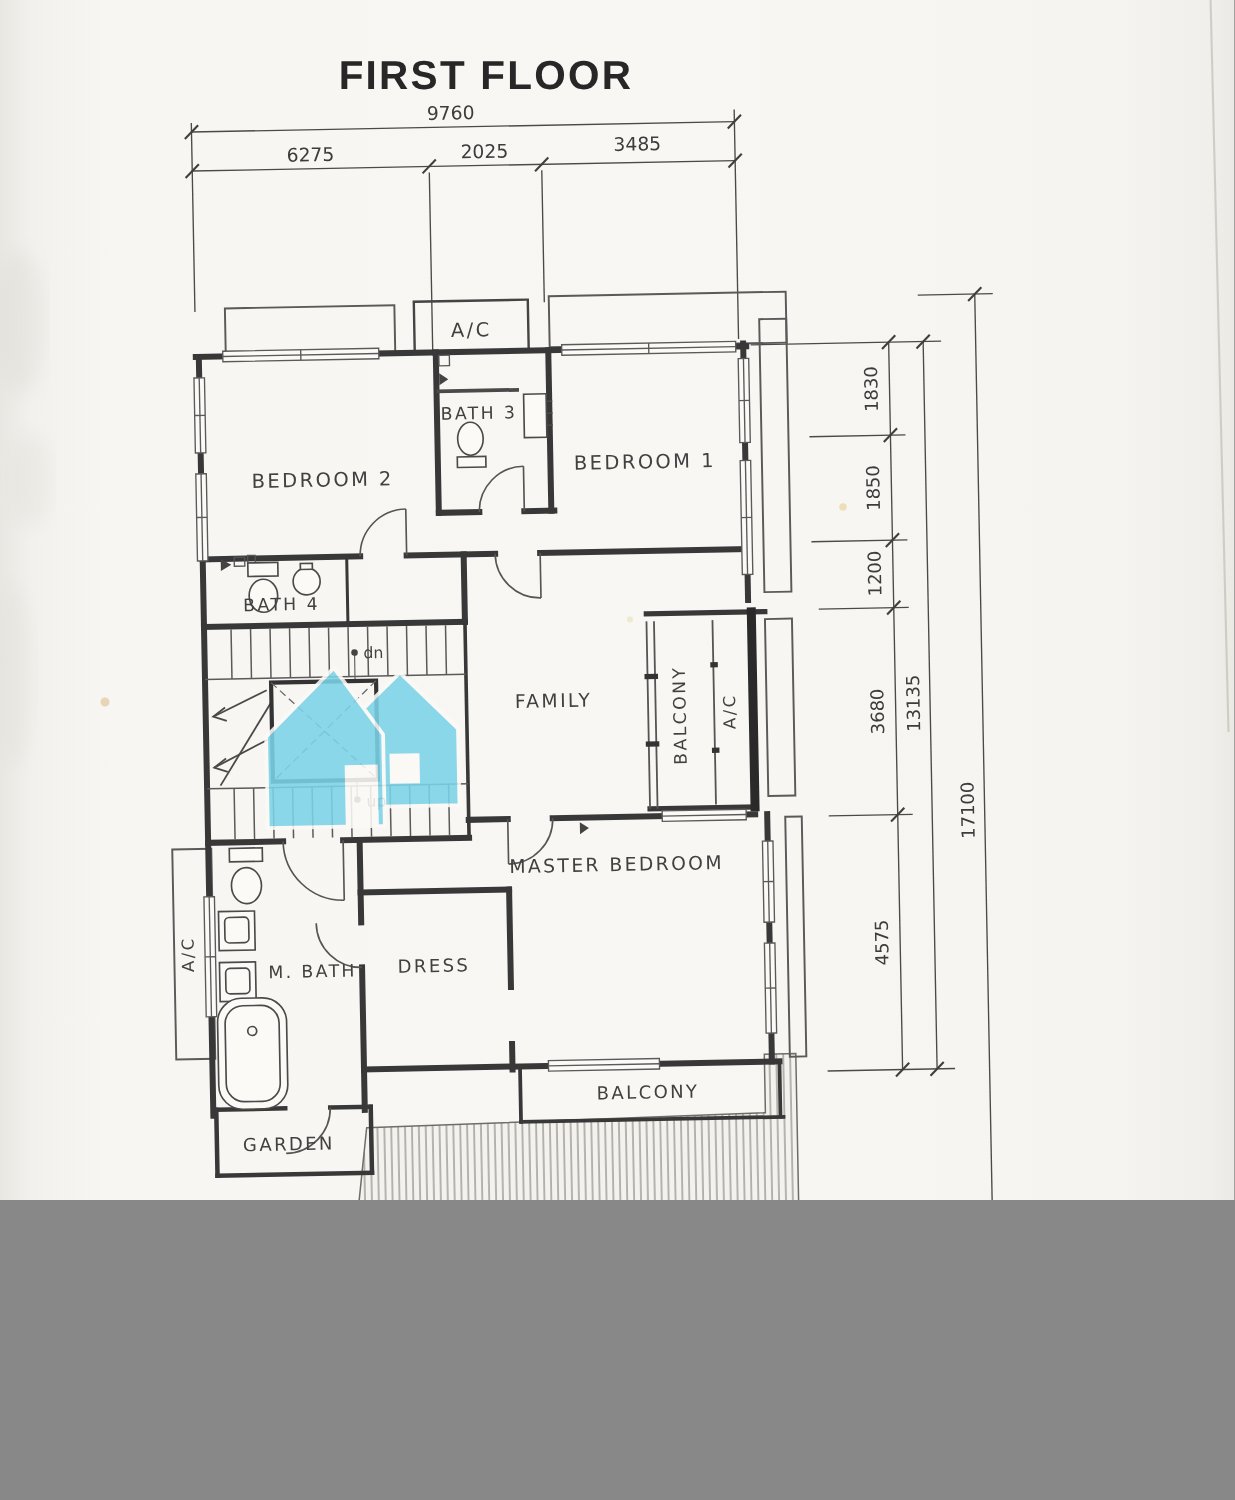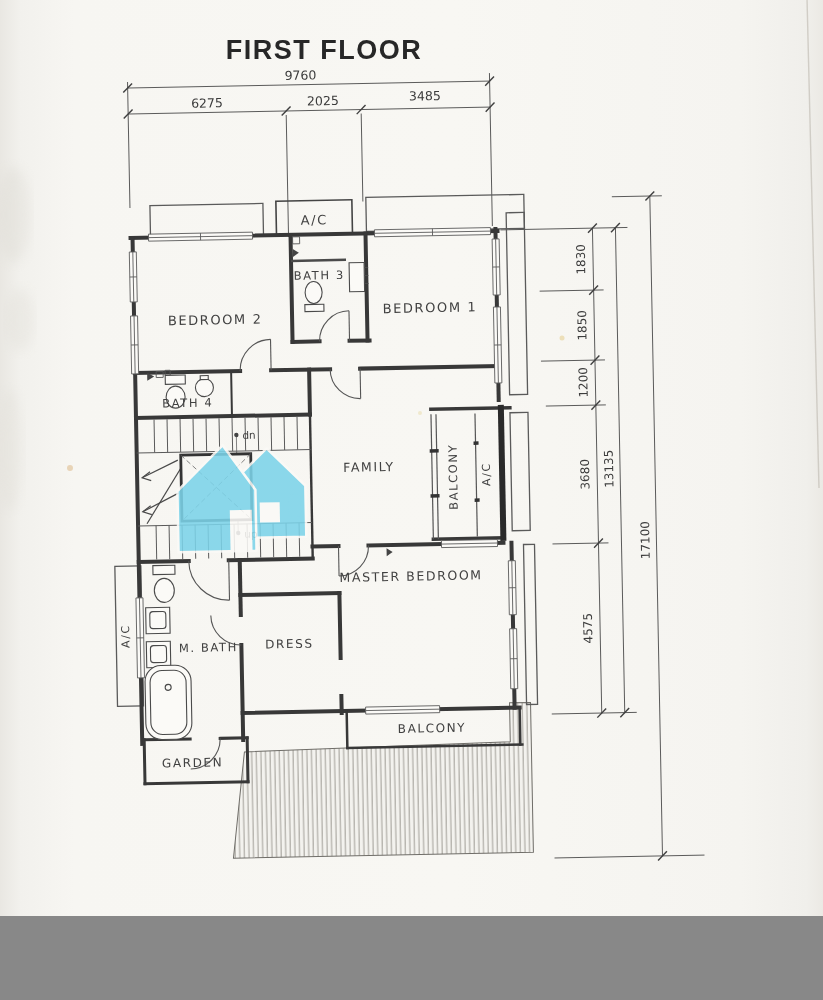--- a/index.html
+++ b/index.html
@@ -1,18 +1,18 @@
 <!DOCTYPE html>
 <html><head>
 <meta charset="utf-8">
 <style>
   html,body{margin:0;padding:0;background:#888;}
   .page{
     position:relative;
-    width:823px;height:916px;
+    width:823px;height:800px;
     margin:0 auto;
     overflow:hidden;
     background:linear-gradient(90deg,#e9e7e2 0%,#f2f1ed 2.5%,#f7f6f2 9%,#f8f7f3 55%,#f5f4f0 90%,#f0efeb 98%,#ebe9e4 100%);
     font-family:"DejaVu Sans",sans-serif;
     text-align:center;
   }
   svg text{font-family:"DejaVu Sans",sans-serif;fill:#3f3f3f;}
   .title-text{font-family:"Liberation Sans",sans-serif;font-weight:bold;letter-spacing:1.5px;fill:#272727;}
   .room-label{letter-spacing:1.6px;fill:#414141;}
   .dim-label{fill:#3c3c3c;}

